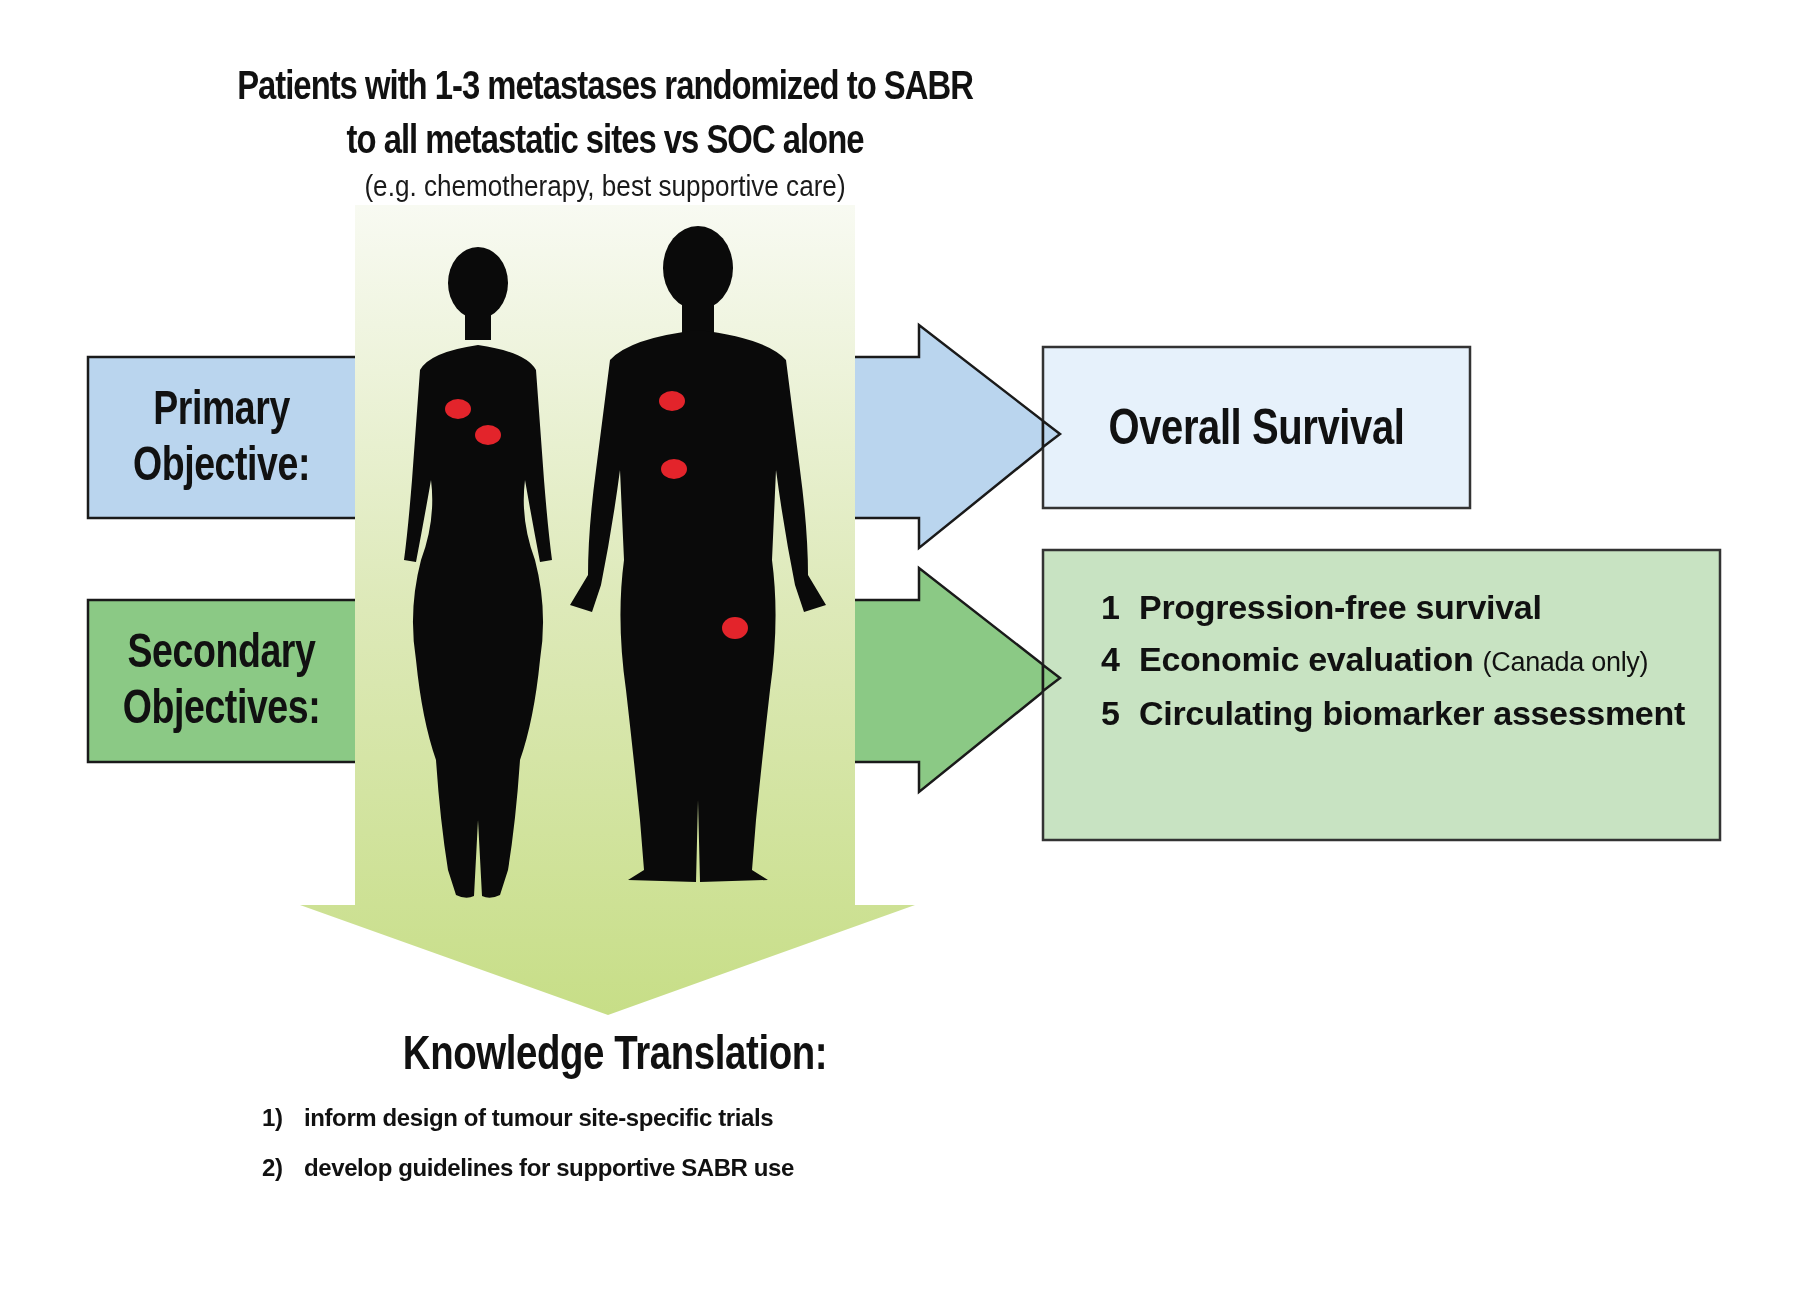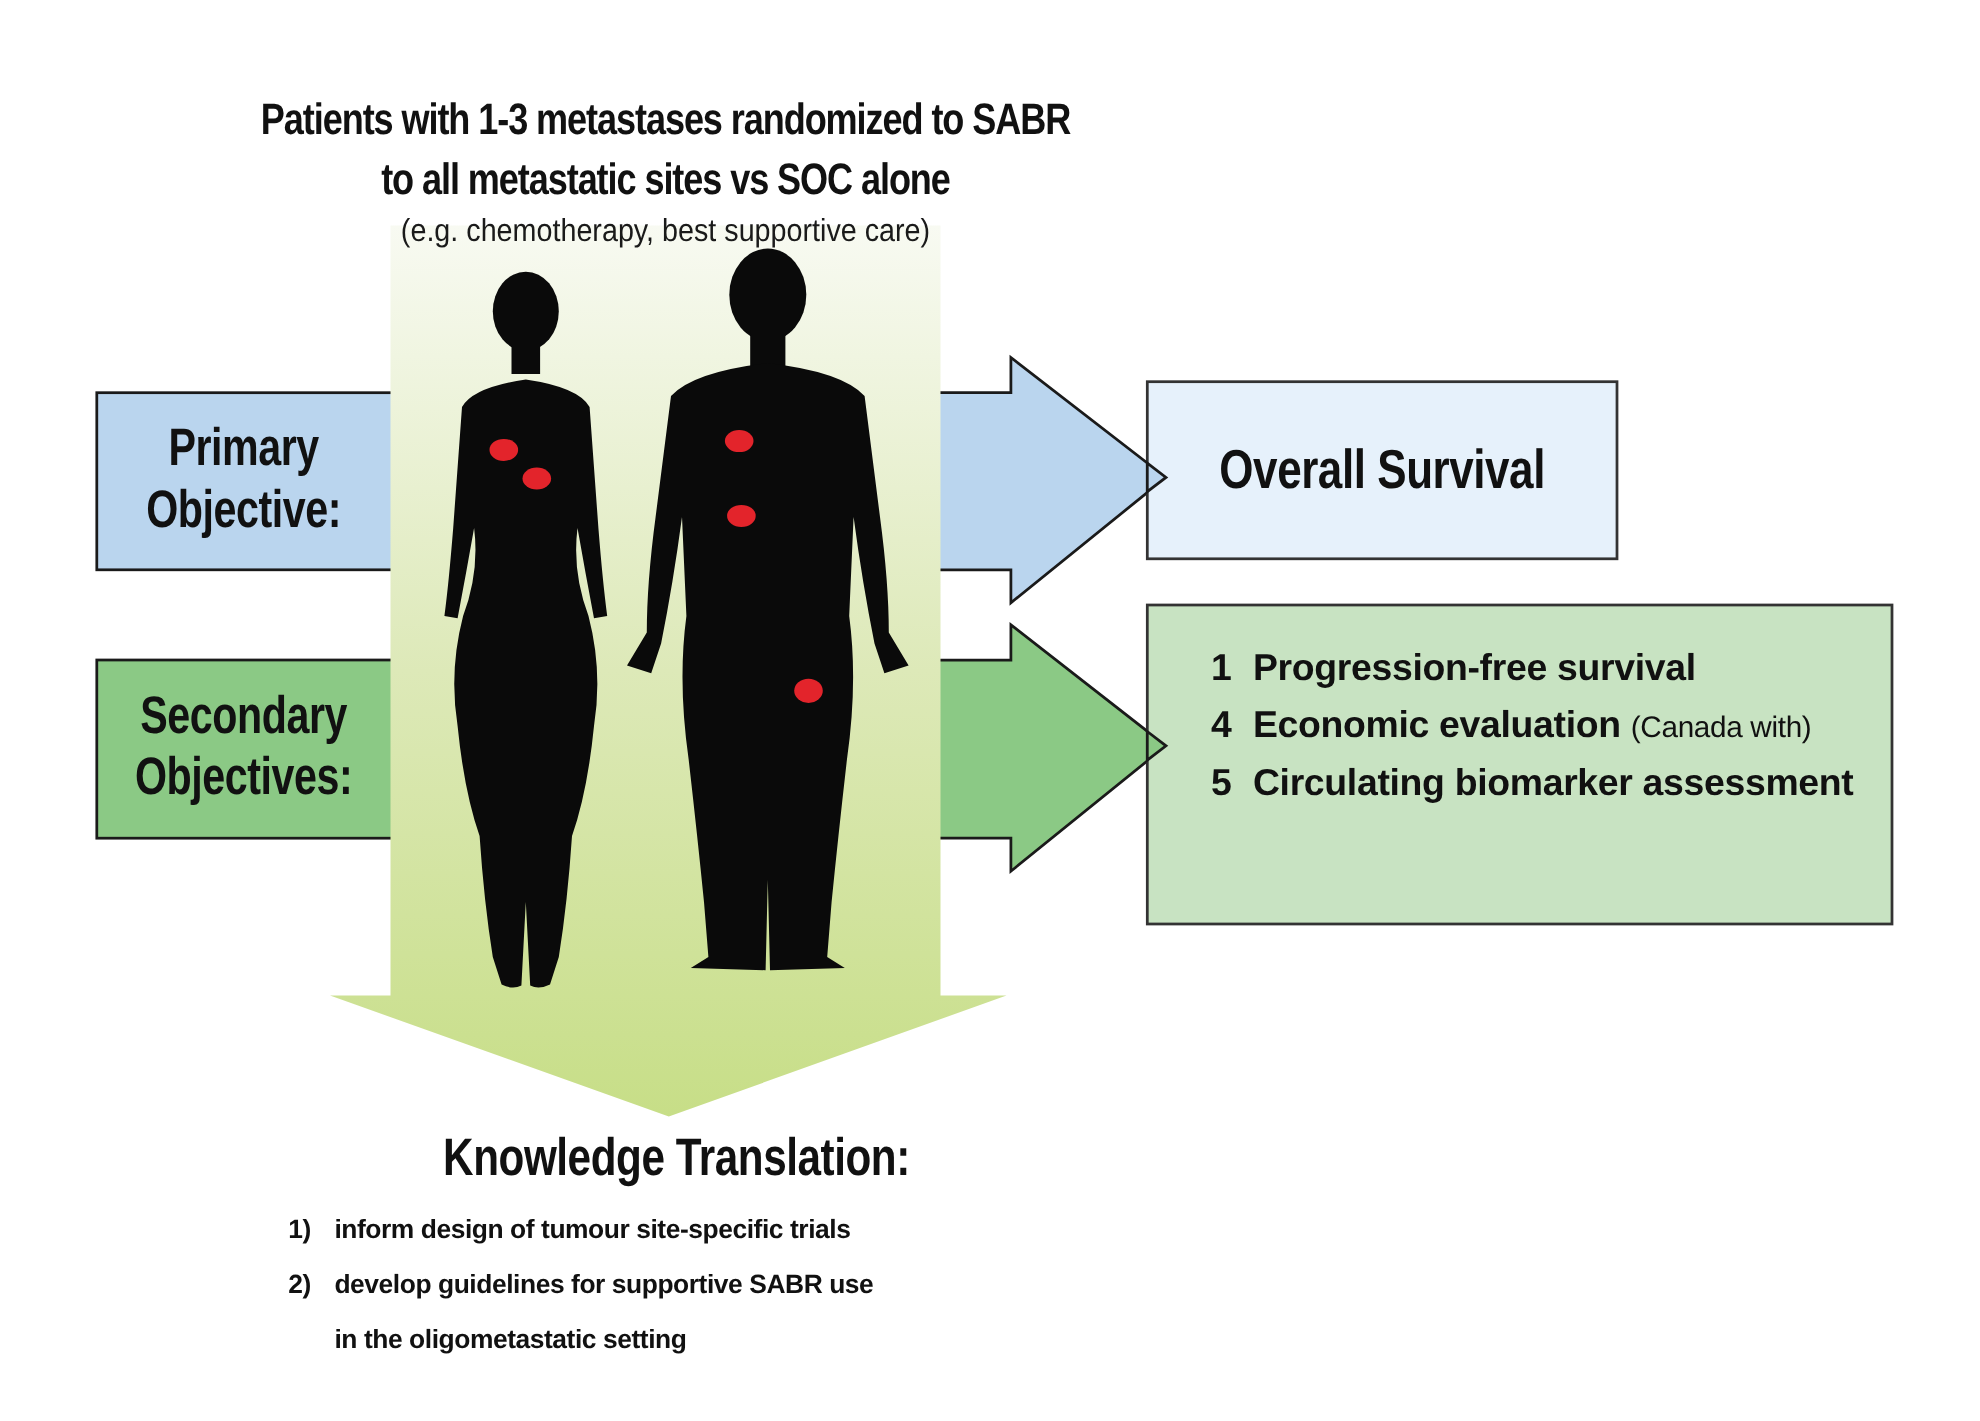--- a/index.html
+++ b/index.html
@@ -1,20 +1,20 @@
 <!DOCTYPE html>
 <html><head>
 <meta charset="utf-8">
 <style>
   html, body { margin: 0; padding: 0; background: #ffffff; }
   body { width: 1800px; height: 1292px; position: relative; overflow: hidden;
          font-family: "Liberation Sans", "DejaVu Sans", sans-serif; color: #111; }
   .abs { position: absolute; }
 
-  #title-block { left: 150px; width: 910px; top: 58px; text-align: center; margin-top: 24px; }
+  #title-block { left: 150px; width: 910px; top: 58px; text-align: center; }
   .title-line { font-size: 40px; font-weight: bold; letter-spacing: -1.2px; line-height: 54px; display: block;
                 transform: scaleX(0.82); }
   .subtitle { font-size: 29px; line-height: 40px; display: block; transform: scaleX(0.9); color: #1a1a1a; }
 
   svg#diagram { position: absolute; left: 0; top: 0; }
 
   .obj-label { font-size: 48px; font-weight: bold; line-height: 56px; text-align: center;
                transform: scaleX(0.78); letter-spacing: -0.5px; }
   #primary-label { left: 88px; width: 267px; top: 380px; }
   #secondary-label { left: 88px; width: 267px; top: 623px; }
@@ -96,22 +96,22 @@
 
 <div id="secondary-label" class="abs obj-label">
   <div>Secondary</div>
   <div>Objectives:</div>
 </div>
 
 <div id="os-text" class="abs">Overall Survival</div>
 
 <ul id="secondary-list" class="abs">
   <li><span class="num">1</span><span>Progression-free survival</span></li>
-  <li><span class="num">4</span><span>Economic evaluation</span> <span class="note">(Canada with)</span></li>
+  <li><span class="num">4</span><span>Economic evaluation</span> <span class="note">(Canada only)</span></li>
   <li><span class="num">5</span><span>Circulating biomarker assessment</span></li>
 </ul>
 
 <div id="kt-heading" class="abs">Knowledge Translation:</div>
 
 <ul id="kt-list" class="abs">
   <li><span class="num">1)</span><span>inform design of tumour site-specific trials</span></li>
-  <li><span class="num">2)</span><span>develop guidelines for supportive SABR use</span><span class="cont">in the oligometastatic setting</span></li>
+  <li><span class="num">2)</span><span>develop guidelines for supportive SABR use</span></li>
 </ul>
 
 </body></html>

